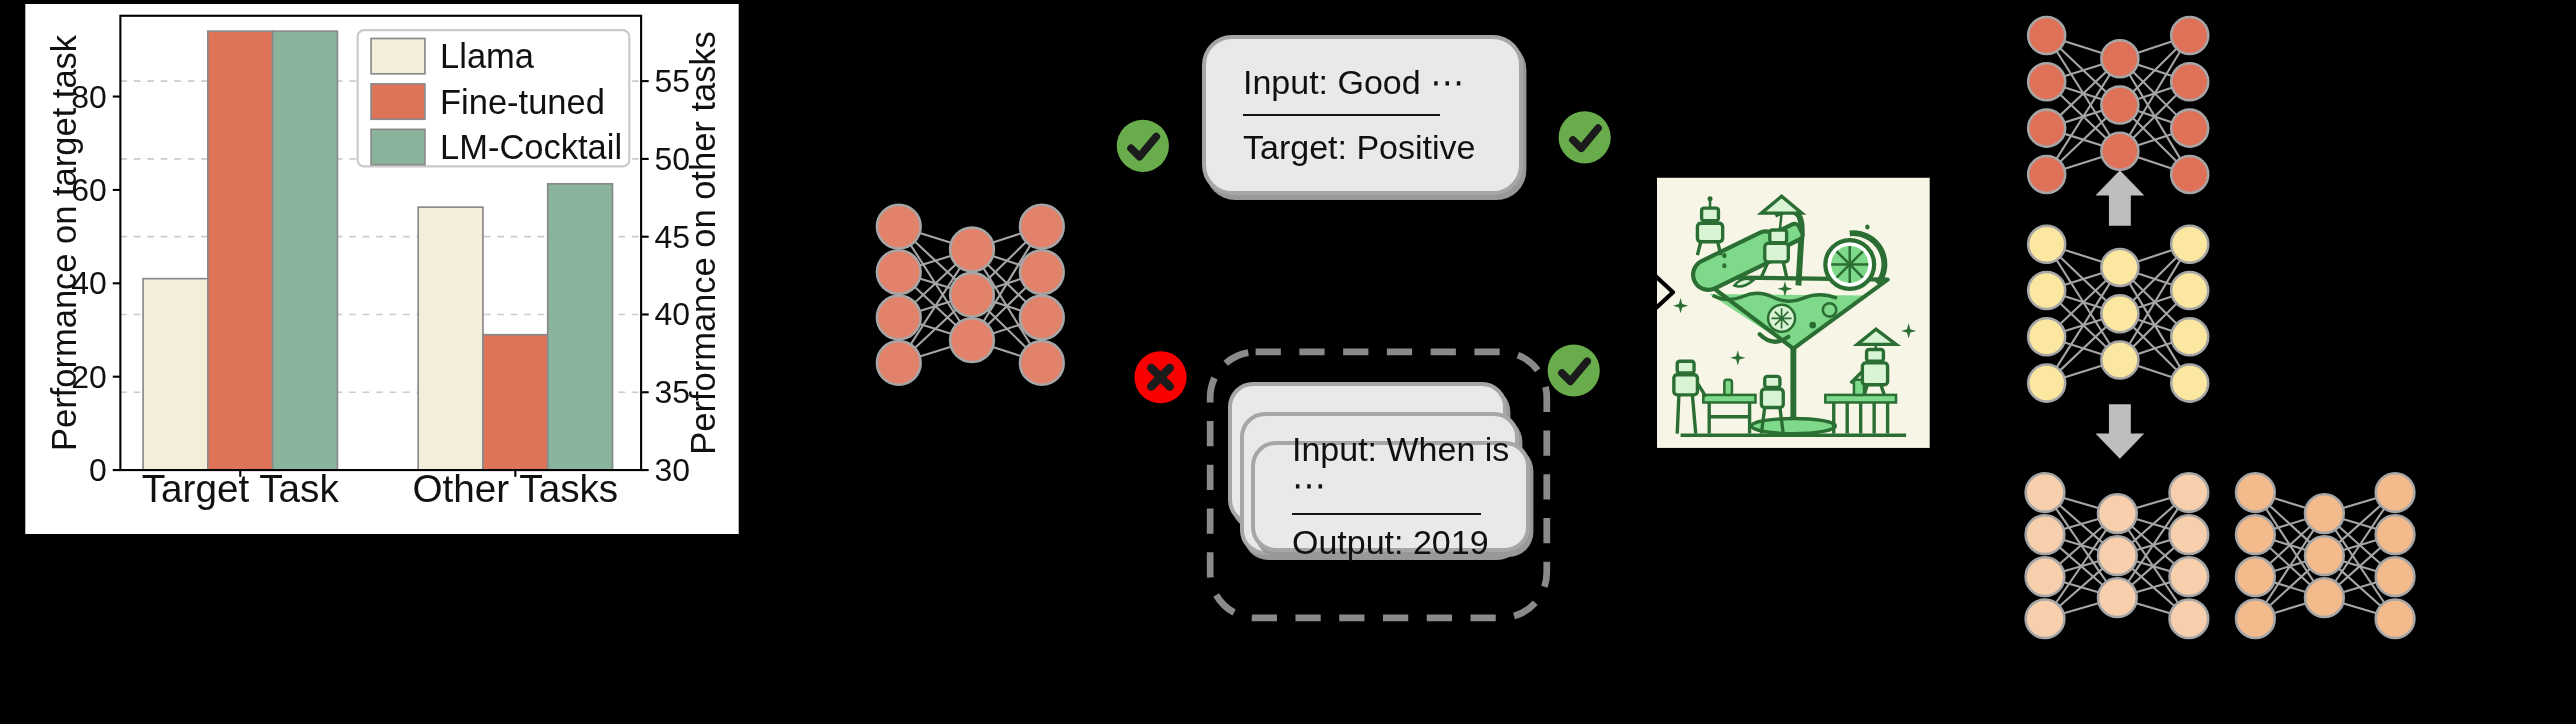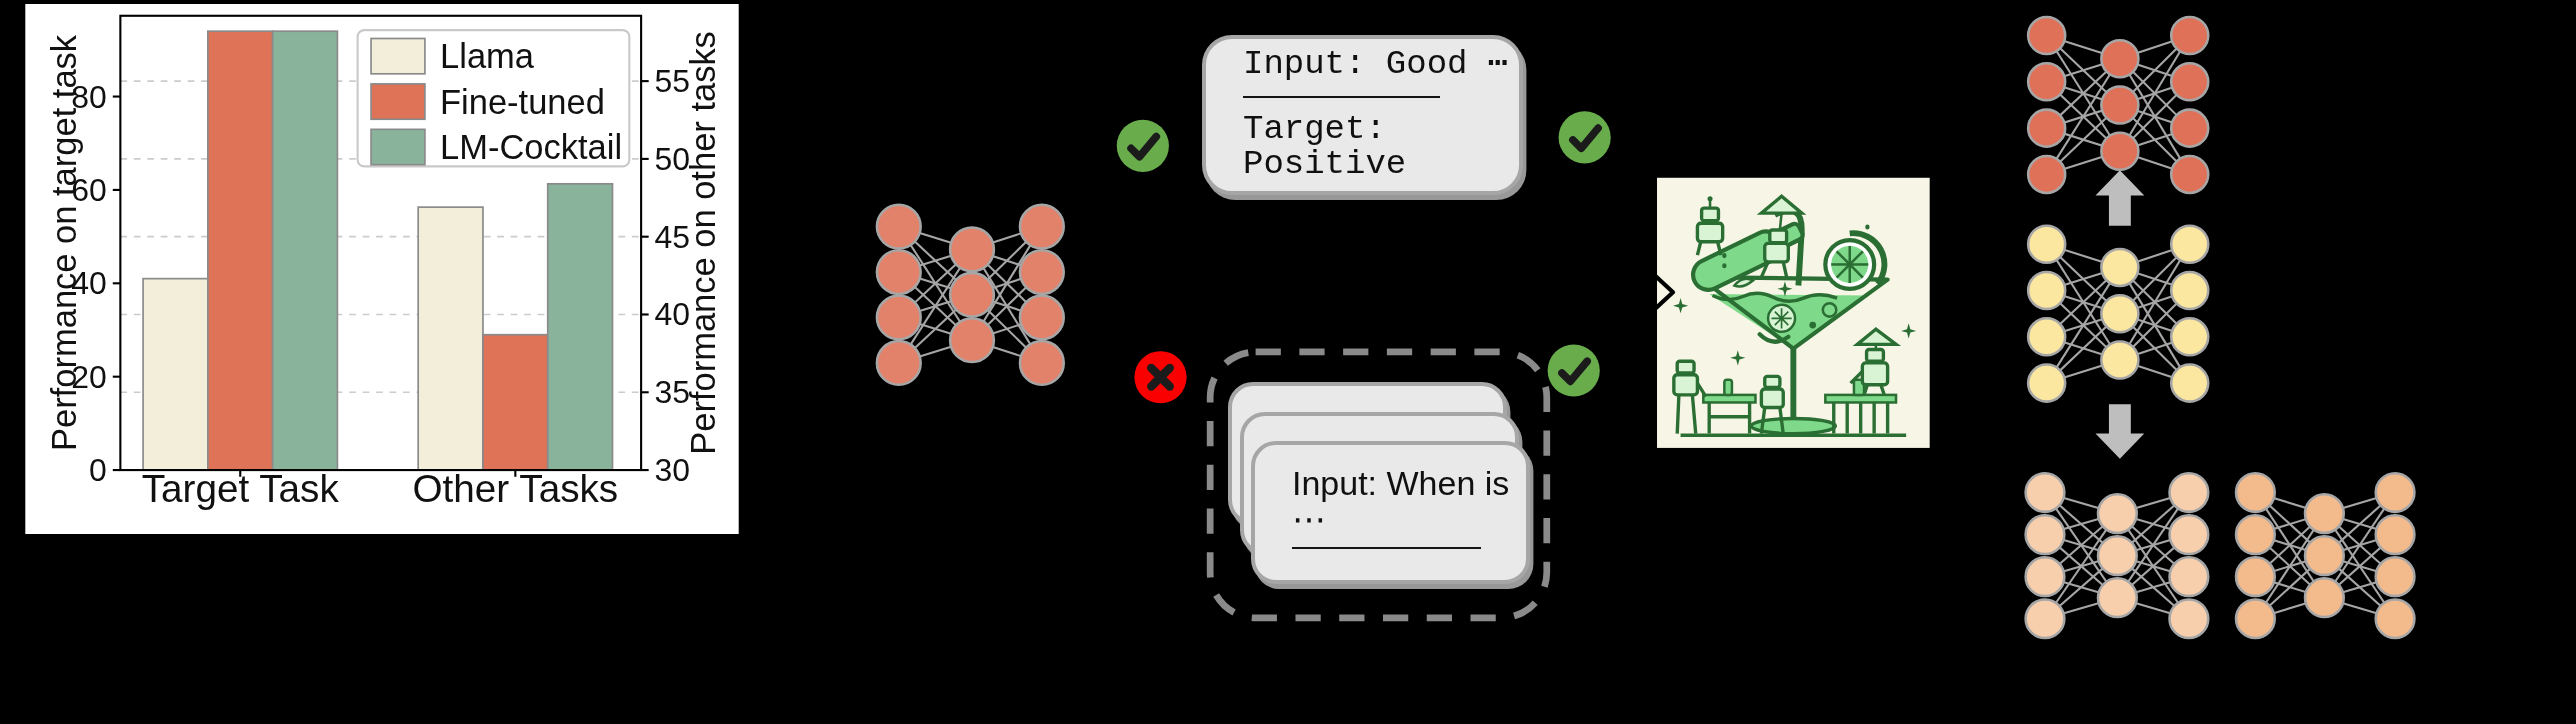--- a/index.html
+++ b/index.html
@@ -4,21 +4,21 @@
 <style>
   html,body{margin:0;padding:0;background:#000;}
   #canvas{position:relative;width:2576px;height:725px;background:#000;overflow:hidden;
           font-family:"Liberation Sans", sans-serif;}
   #diagram-svg{position:absolute;left:0;top:0;z-index:1;}
   #chart-svg{position:absolute;left:25px;top:4.2px;z-index:2;}
   .card{position:absolute;z-index:3;background:#E9E9E9;border:4.2px solid #A6A6A6;
         box-sizing:border-box;display:flex;flex-direction:column;justify-content:center;
         padding-left:37px;color:#101010;font-size:34px;line-height:1.05;
         box-shadow:3.4px 5px 0 #989898;}
-  .card-top{border-radius:30px;font-family:Liberation Mono, monospace;}
+  .card-top{border-radius:30px;}
   .stack-front{border-radius:25px;}
   .stack-card{position:absolute;background:#E9E9E9;border:4.2px solid #A6A6A6;
               border-radius:25px;box-sizing:border-box;box-shadow:3.4px 5px 0 #989898;}
   .z2a{z-index:2;} .z2b{z-index:2;}
   .card-sep{width:197px;border-top:2.5px solid #151515;margin:13.5px 0;}
 </style>
 </head>
 <body>
 
 <div id="canvas">
@@ -346,19 +346,20 @@
     </svg>
 
   <div class="card card-top" style="left: 1202px; top: 35px; width: 321px; height: 160px; background: rgb(233, 233, 233); border-color: rgb(166, 166, 166);">
     <div>Input: Good ⋯</div>
     <div class="card-sep"></div>
     <div>Target: Positive</div>
   </div>
 
   <div class="stack-card z2a" style="left: 1228px; top: 382px; width: 279px; height: 143px; background: rgb(233, 233, 233); border-color: rgb(166, 166, 166);"></div>
   <div class="stack-card z2b" style="left: 1240px; top: 412px; width: 279px; height: 143px; background: rgb(233, 233, 233); border-color: rgb(166, 166, 166);"></div>
-  <div class="card stack-front" style="left: 1251px; top: 441px; width: 279px; height: 143px; background: rgb(233, 233, 233); border-color: rgb(166, 166, 166);">
+  <div class="card stack-front" style="left: 1251px; top: 441px; width: 279px; height: 111px; background: rgb(233, 233, 233); border-color: rgb(166, 166, 166);">
     <div>Input: When is ⋯</div>
     <div class="card-sep" style="width:189px;margin:10px 0"></div>
+    <div>Output: 2019</div>
   </div>
 
 </div>
 
 
 </body></html>

